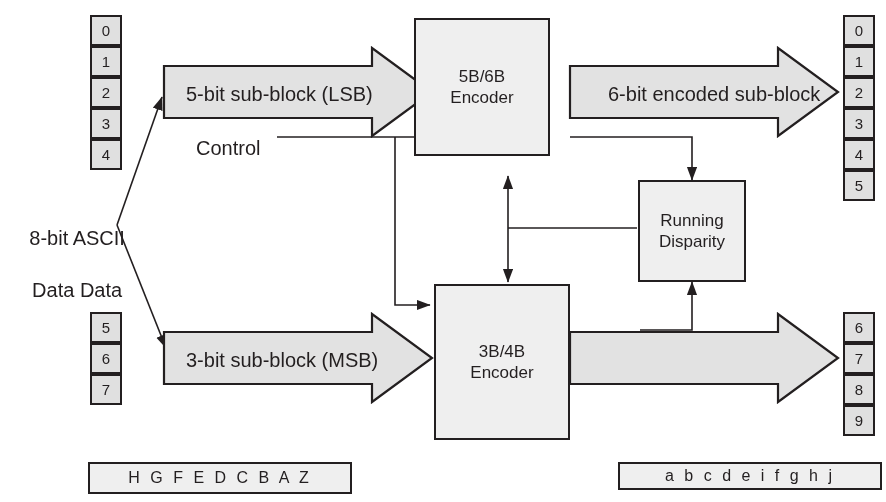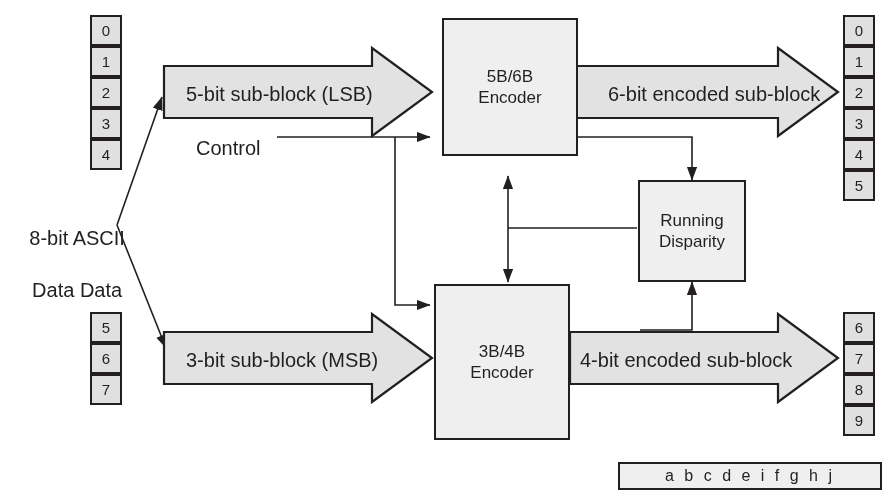--- a/index.html
+++ b/index.html
@@ -136,43 +136,43 @@
       <div class="bitcell" style="left: 0px; top: 124px;">4</div>
       <div class="bitcell" style="left: 0px; top: 155px;">5</div>
     </div>
   <div class="bitcol" id="col-out-bot" style="left: 843px; top: 312px; width: 32px; height: 124px;">
       <div class="bitcell" style="left: 0px; top: 0px;">6</div>
       <div class="bitcell" style="left: 0px; top: 31px;">7</div>
       <div class="bitcell" style="left: 0px; top: 62px;">8</div>
       <div class="bitcell" style="left: 0px; top: 93px;">9</div>
     </div>
 
-  <div class="block" style="left:442px;top:18px;width:136px;height:138px;">
+  <div class="block" style="left:414px;top:18px;width:136px;height:138px;">
     <span class="ln">5B/6B</span>
     <span class="ln">Encoder</span>
   </div>
 
   <div class="block" style="left:434px;top:284px;width:136px;height:156px;">
     <span class="ln">3B/4B</span>
     <span class="ln">Encoder</span>
   </div>
 
   <div class="block" style="left:638px;top:180px;width:108px;height:102px;">
     <span class="ln">Running</span>
     <span class="ln">Disparity</span>
   </div>
 
   <div class="arrowtext" style="left:186px;top:84px;">5-bit sub-block (LSB)</div>
   <div class="arrowtext" style="left:580px;top:84px;margin-left:28px;">6-bit encoded sub-block</div>
   <div class="arrowtext" style="left:186px;top:350px;">3-bit sub-block (MSB)</div>
-  <div class="arrowtext" style="left:580px;top:350px;">4-bit encoded sub-block</div>
 
   <div class="lbl" style="left:196px;top:135px;">Control</div>
 
   <div class="lbl center" style="left:6px;top:199px;width:120px;">
     <span>8-bit ASCII</span><br>
     <span>Data Data</span>
   </div>
 
+  <div class="legendbox" style="left:88px;top:462px;width:264px;height:32px;">H G F E D C B A Z</div>
 
   <div class="legendbox" style="left:618px;top:462px;width:264px;height:28px;">a b c d e i f g h j</div>
 
 </div>
 
 </body></html>

